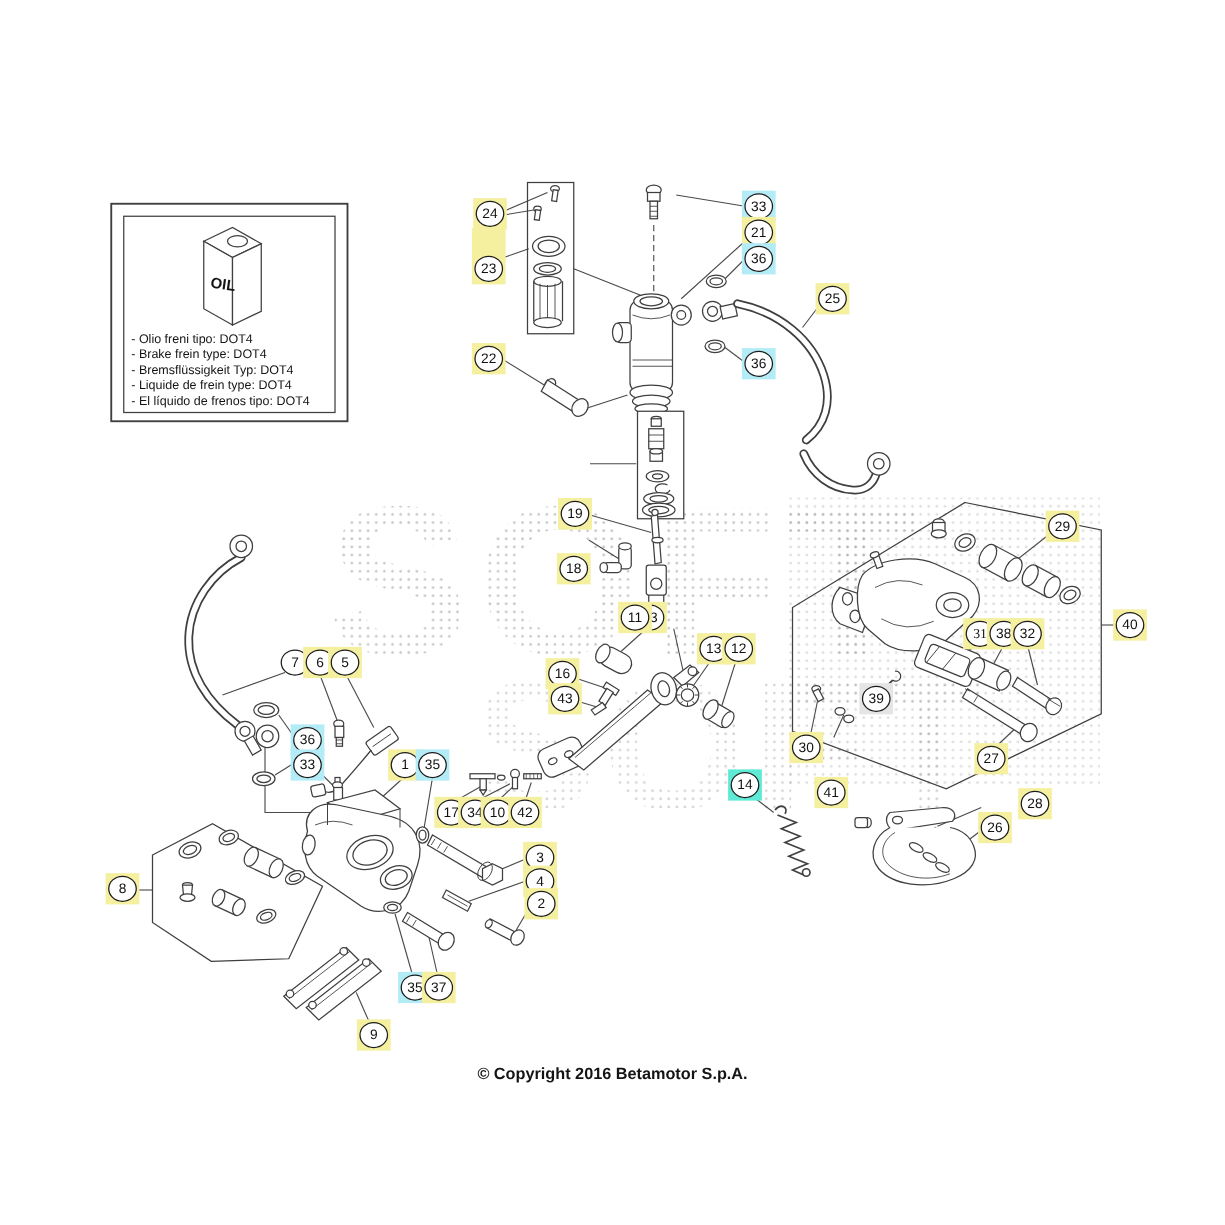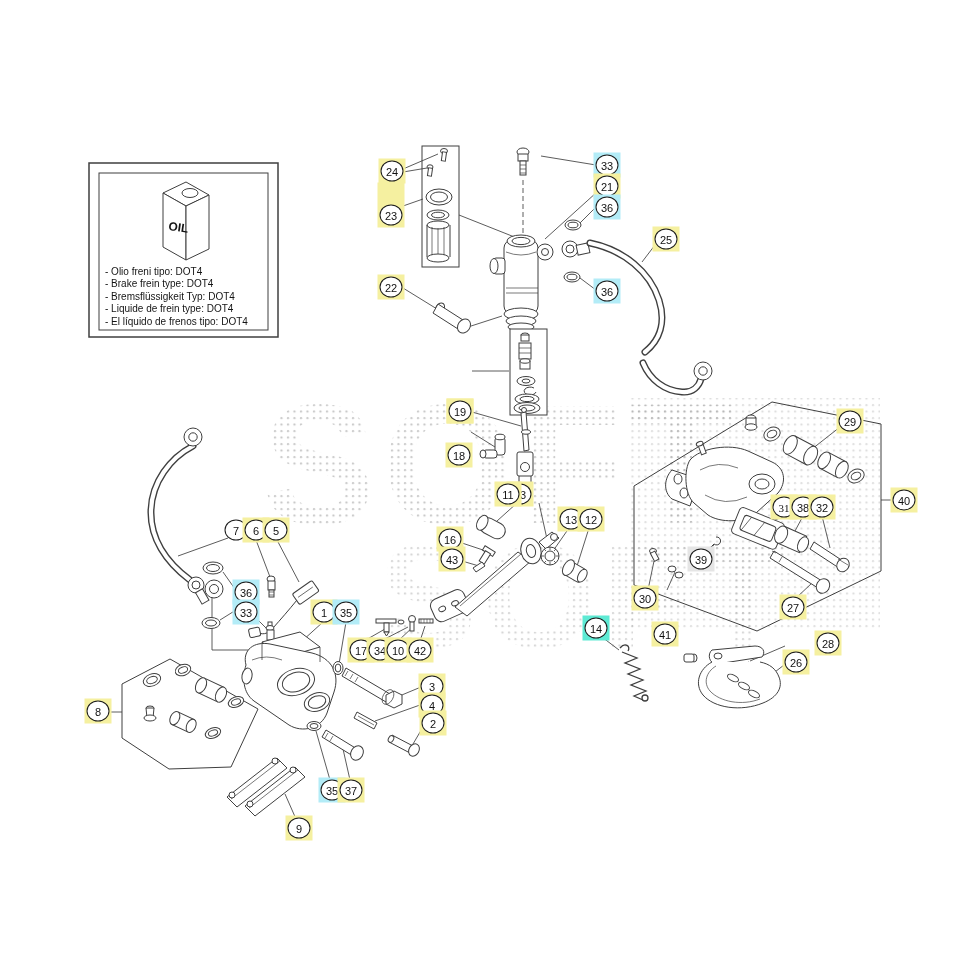--- a/index.html
+++ b/index.html
@@ -583,14 +583,15 @@
         <span class="num" style="border-color: rgb(28, 28, 28);">37</span>
       </div>
       <div class="callout" style="background: rgb(245, 240, 160); left: 98px; top: 711px;">
         <span class="num" style="border-color: rgb(28, 28, 28);">8</span>
       </div>
       <div class="callout" style="background: rgb(245, 240, 160); left: 299px; top: 828px;">
         <span class="num" style="border-color: rgb(28, 28, 28);">9</span>
       </div>
     </div>
 
+<div class="copyright">© Copyright 2016 Betamotor S.p.A.</div>
 
 </div>
 
 </body></html>

